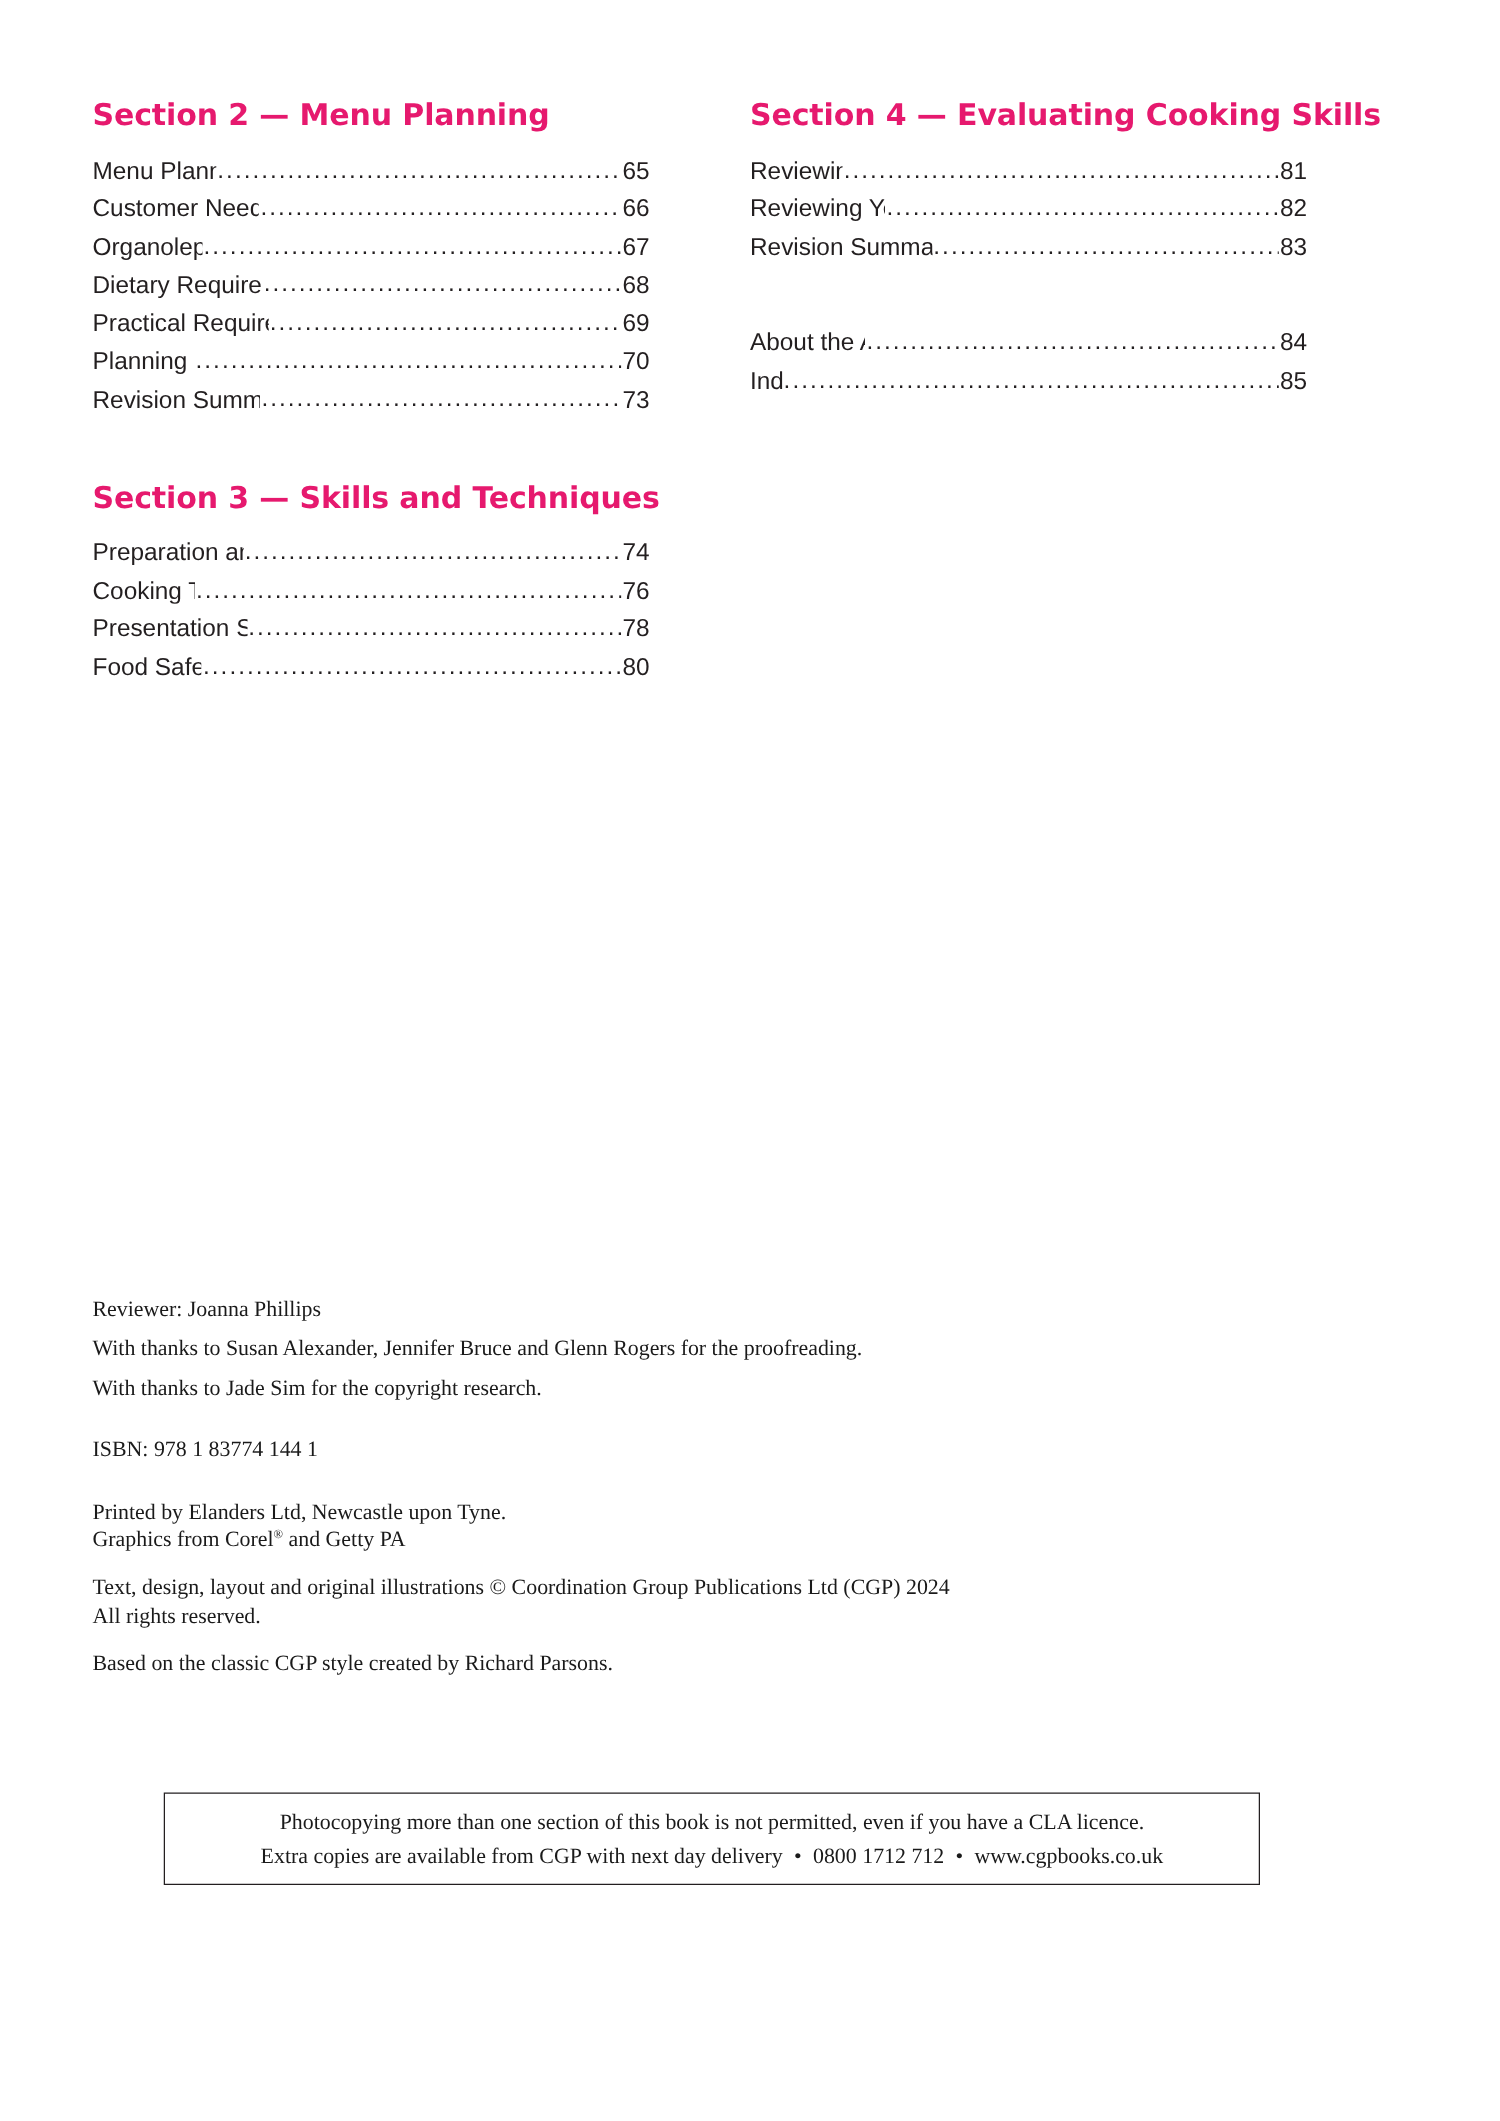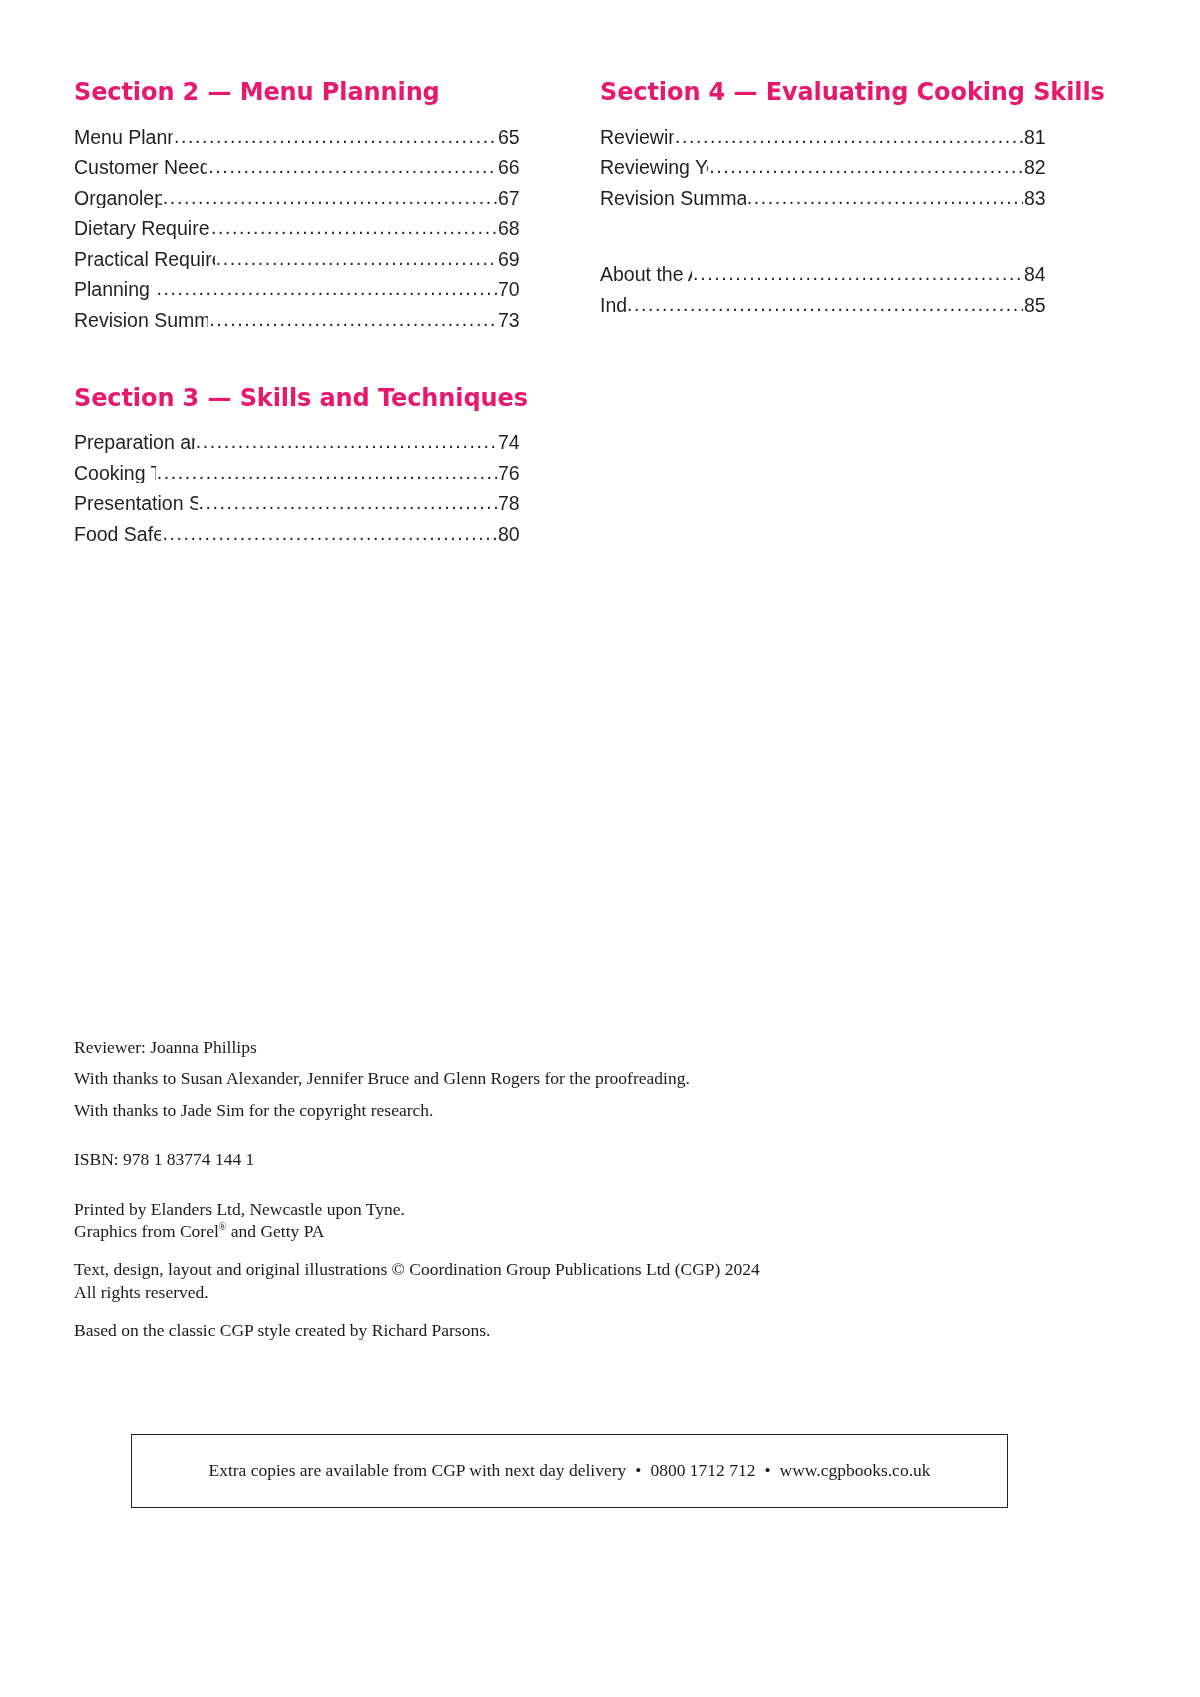--- a/index.html
+++ b/index.html
@@ -253,16 +253,17 @@
     <p>Printed by Elanders Ltd, Newcastle upon Tyne.</p>
     <p><span>Graphics from Corel</span><sup>®</sup><span> and Getty PA</span></p>
     <div class="sp-md"></div>
     <p>Text, design, layout and original illustrations  © Coordination Group Publications Ltd (CGP) 2024</p>
     <p>All rights reserved.</p>
     <div class="sp-md"></div>
     <p>Based on the classic CGP style created by Richard Parsons.</p>
   </div>
 
   <div class="notice-box">
+    <p>Photocopying more than one section of this book is not permitted, even if you have a CLA licence.</p>
     <p><span>Extra copies are available from CGP with next day delivery</span><span class="bullet">•</span><span>0800 1712 712</span><span class="bullet">•</span><span>www.cgpbooks.co.uk</span></p>
   </div>
 
 </div>
 
 </body></html>

